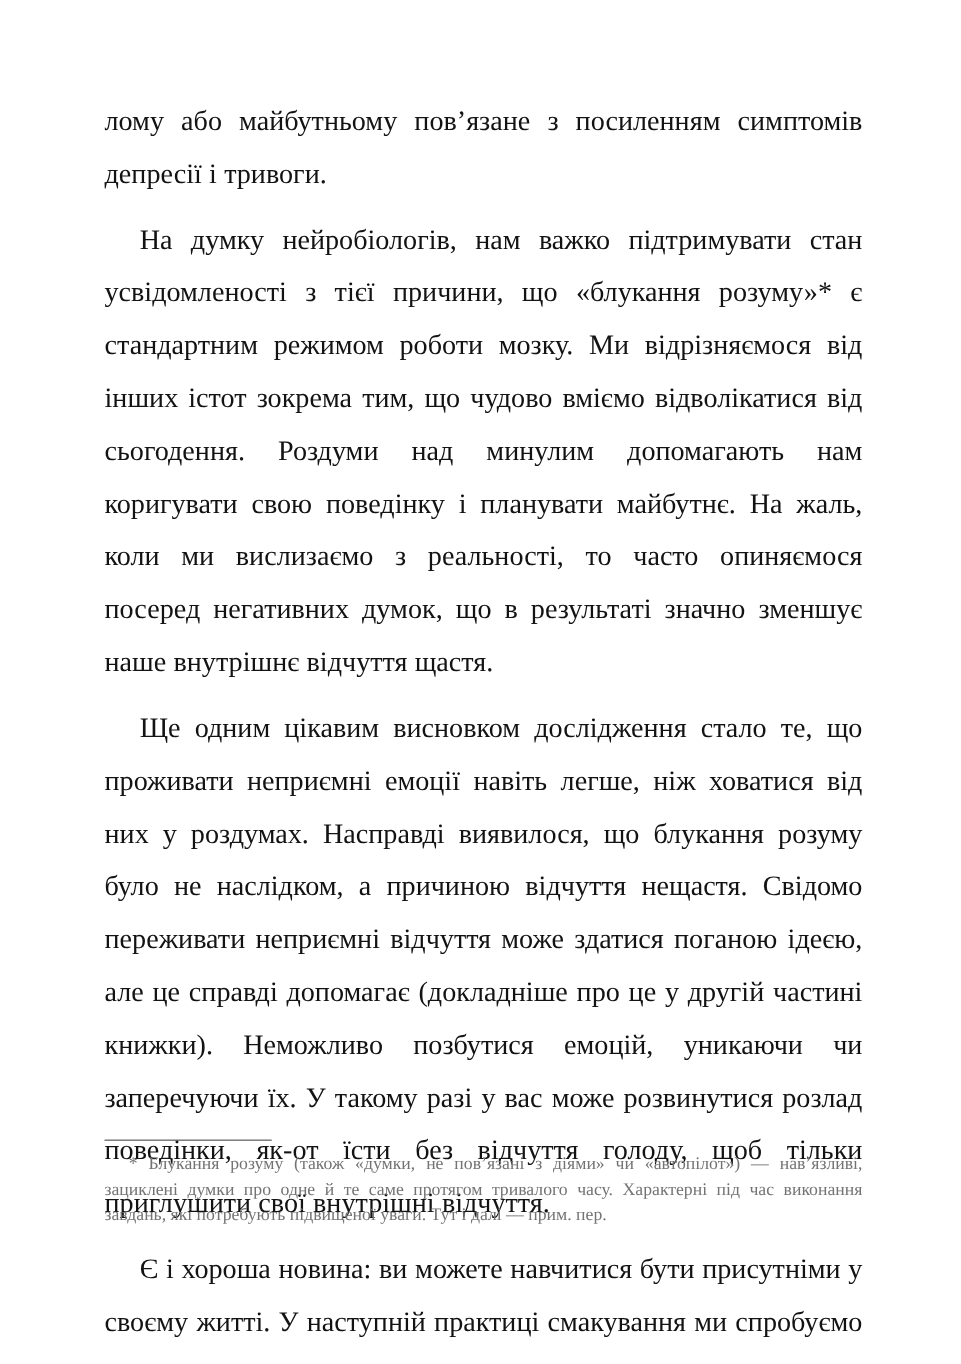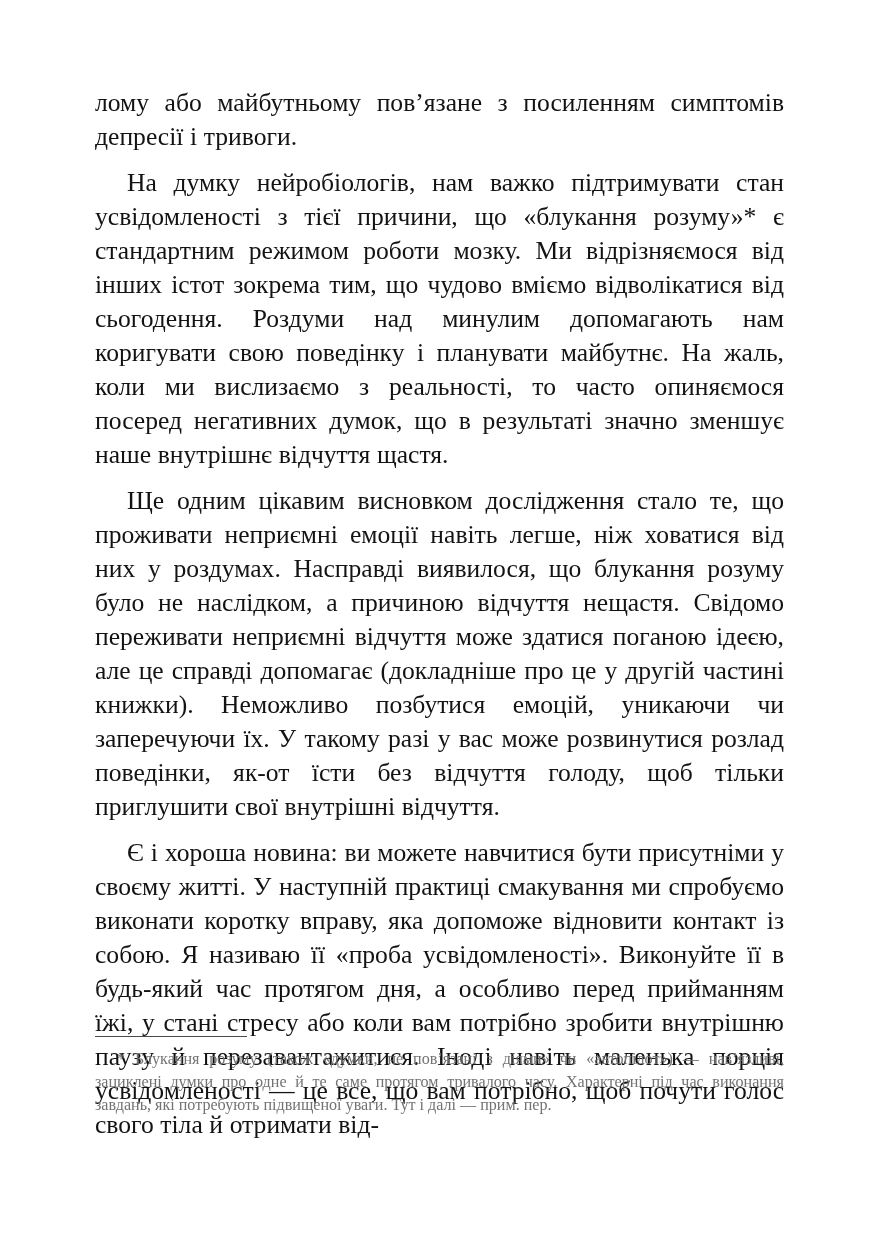--- a/index.html
+++ b/index.html
@@ -22,21 +22,21 @@
   .text-column {
     position: absolute;
     left: 95px;
     top: 86px;
     width: 689px;
   }
 
   .body-text {
     font-family: "Liberation Serif", "DejaVu Serif", serif;
     font-size: 25.6px;
-    line-height: 34px;
+    line-height: 48px;
     color: #131313;
     text-align: justify;
     text-justify: inter-word;
     margin: 0;
     -webkit-hyphens: none;
     hyphens: none;
     word-spacing: 0.2px;
   }
 
   .body-text + .body-text {

